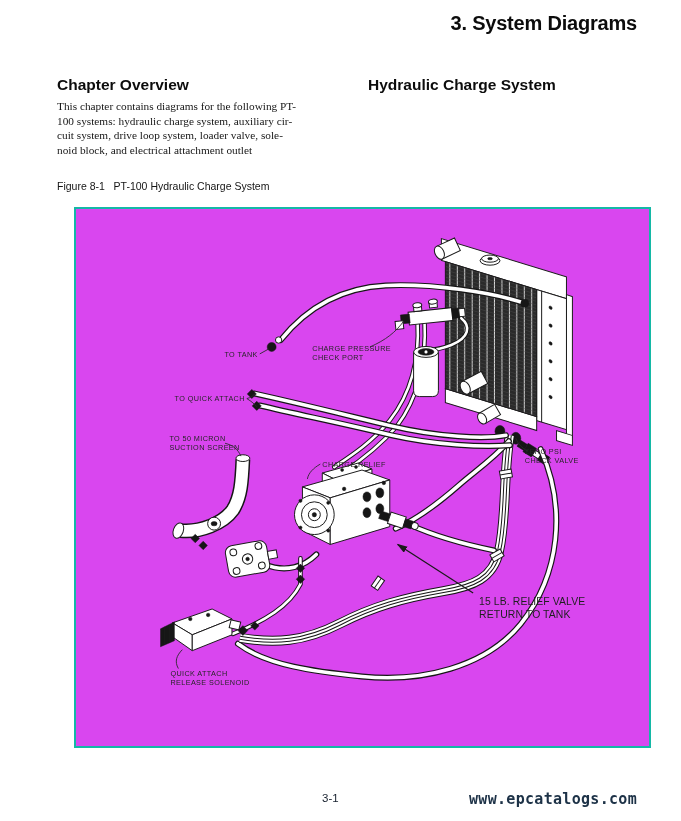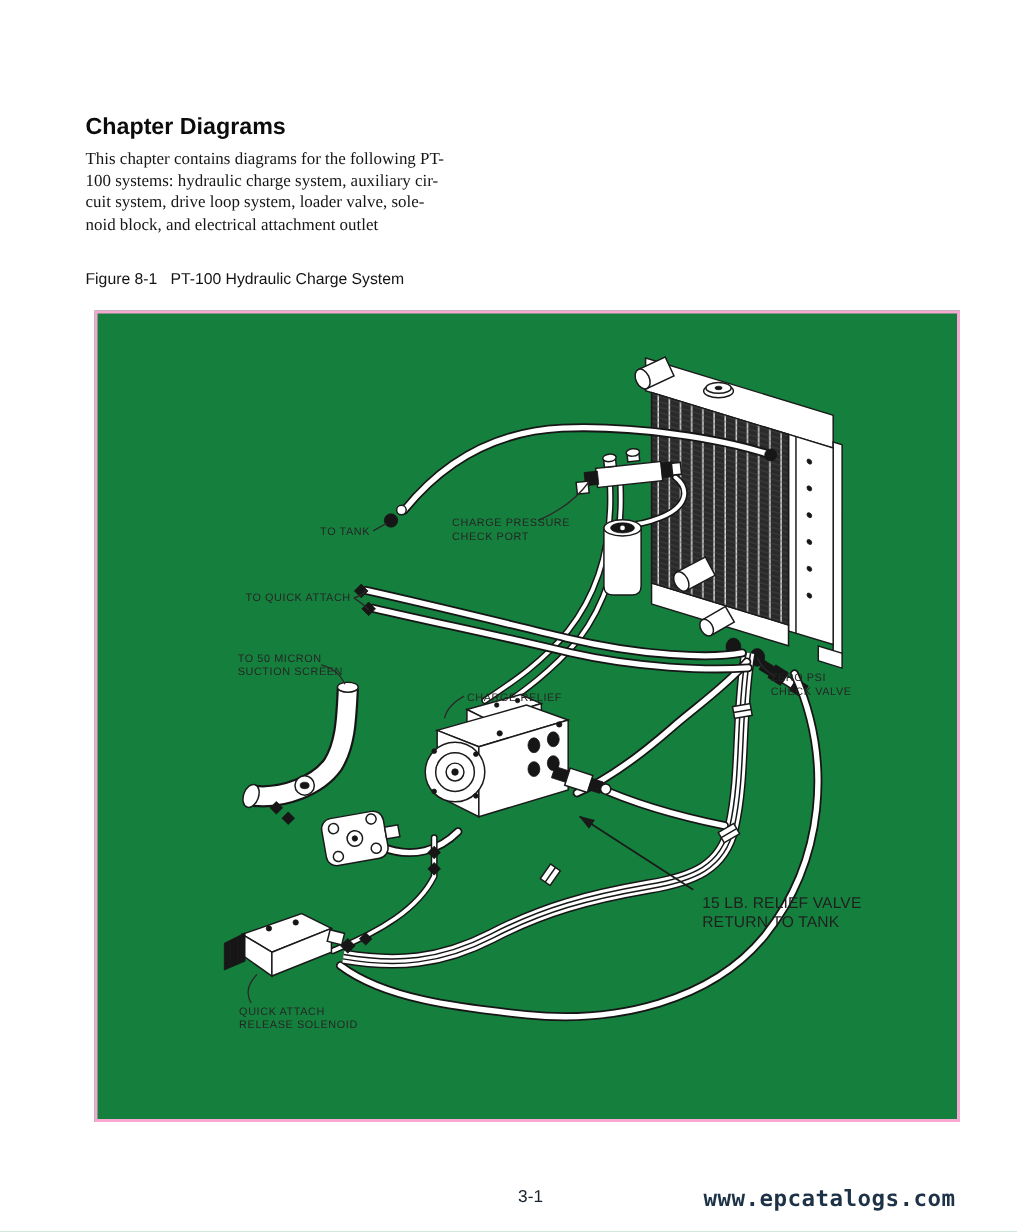--- a/index.html
+++ b/index.html
@@ -6,23 +6,23 @@
   .page{position:relative;width:681px;height:821px;background:#ffffff;overflow:hidden;
         font-family:"Liberation Sans",sans-serif;color:#111;}
   .doc-title{position:absolute;top:12px;right:44px;font-size:20px;font-weight:bold;
              letter-spacing:-0.2px;color:#0c0c0c;}
   .col-head{position:absolute;font-size:15.5px;font-weight:bold;color:#0c0c0c;}
   #overview-head{left:57px;top:76px;}
   #charge-head{left:368px;top:76px;}
   .body-text{position:absolute;left:57px;top:99px;width:296px;font-size:11.3px;
              line-height:14.6px;color:#161616;white-space:pre-line;font-family:Liberation Serif, serif;}
   .fig-caption{position:absolute;left:57px;top:180px;font-size:10.5px;color:#141414;white-space:pre;}
-  .fig-box{position:absolute;left:63px;top:207px;width:573px;height:537px;
-           border:2px solid #f9a8d4;background:#15803d;}
-  .footer-page{position:absolute;left:322px;top:792px;width:40px;text-align:right;
+  .fig-box{position:absolute;left:74px;top:207px;width:573px;height:537px;
+           border:2px solid #14b8a6;background:#d946ef;}
+  .footer-page{position:absolute;left:322px;top:792px;width:40px;text-align:left;
                font-size:11.5px;color:#17202e;}
   .watermark{position:absolute;top:790px;right:44px;font-family:"DejaVu Sans Mono",monospace;
              font-weight:bold;font-size:15px;color:#1d3247;letter-spacing:0.3px;}
   
   svg{display:block;}
   .ln{stroke:#1a1a1a;fill:none;stroke-width:1;}
   .shape{fill:#fff;stroke:#1a1a1a;stroke-width:1;}
   .dark{fill:#161616;stroke:#161616;stroke-width:0.5;}
   .to{stroke:#161616;stroke-width:6;fill:none;stroke-linecap:round;}
   .ti{stroke:#fff;stroke-width:3.6;fill:none;stroke-linecap:round;}
@@ -36,22 +36,24 @@
   .wi{stroke:#fff;stroke-width:2.6;fill:none;stroke-linecap:round;}
   .cad{font-family:"Liberation Sans",sans-serif;font-size:7.3px;letter-spacing:0.4px;fill:#252525;}
   .note{font-family:"Liberation Sans",sans-serif;font-size:10.5px;letter-spacing:0.1px;fill:#1f1f1f;}
   .leader{stroke:#2a2a2a;stroke-width:0.9;fill:none;}
 </style>
 </head>
 <body>
 
 <div class="page">
 
-
-  <div class="col-head" id="overview-head">Chapter Diagrams</div>
+  <div class="doc-title">3. System Diagrams</div>
+
+  <div class="col-head" id="overview-head">Chapter Overview</div>
+  <div class="col-head" id="charge-head">Hydraulic Charge System</div>
 
   <div class="body-text">This chapter contains diagrams for the following PT-
 100 systems: hydraulic charge system, auxiliary cir-
 cuit system, drive loop system, loader valve, sole-
 noid block, and electrical attachment outlet</div>
 
   <div class="fig-caption">Figure 8-1   PT-100 Hydraulic Charge System</div>
 
   <div class="fig-box">
     <svg width="569" height="533" viewBox="0 0 573 537">

